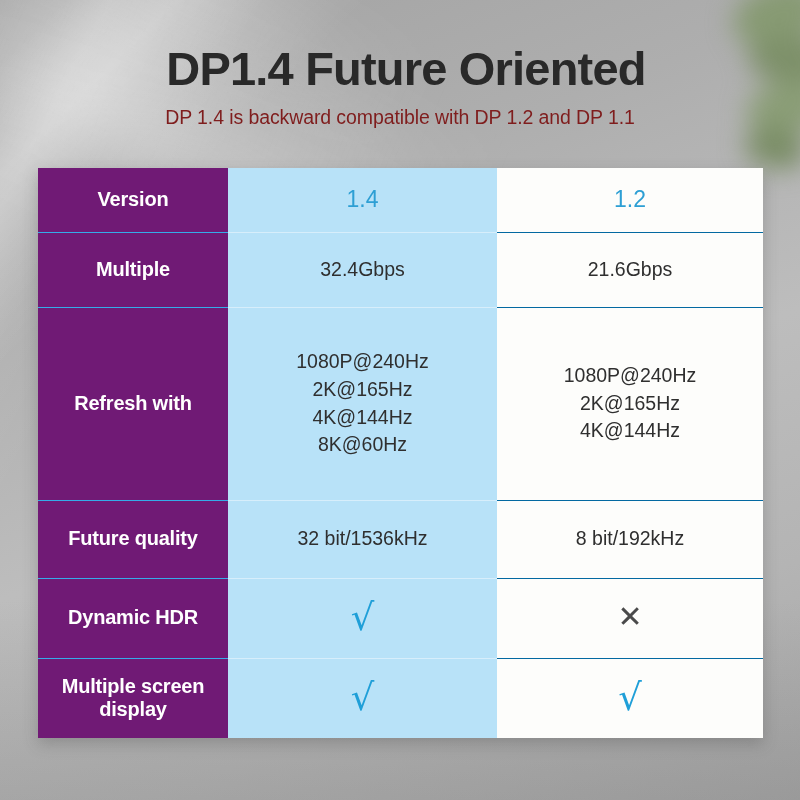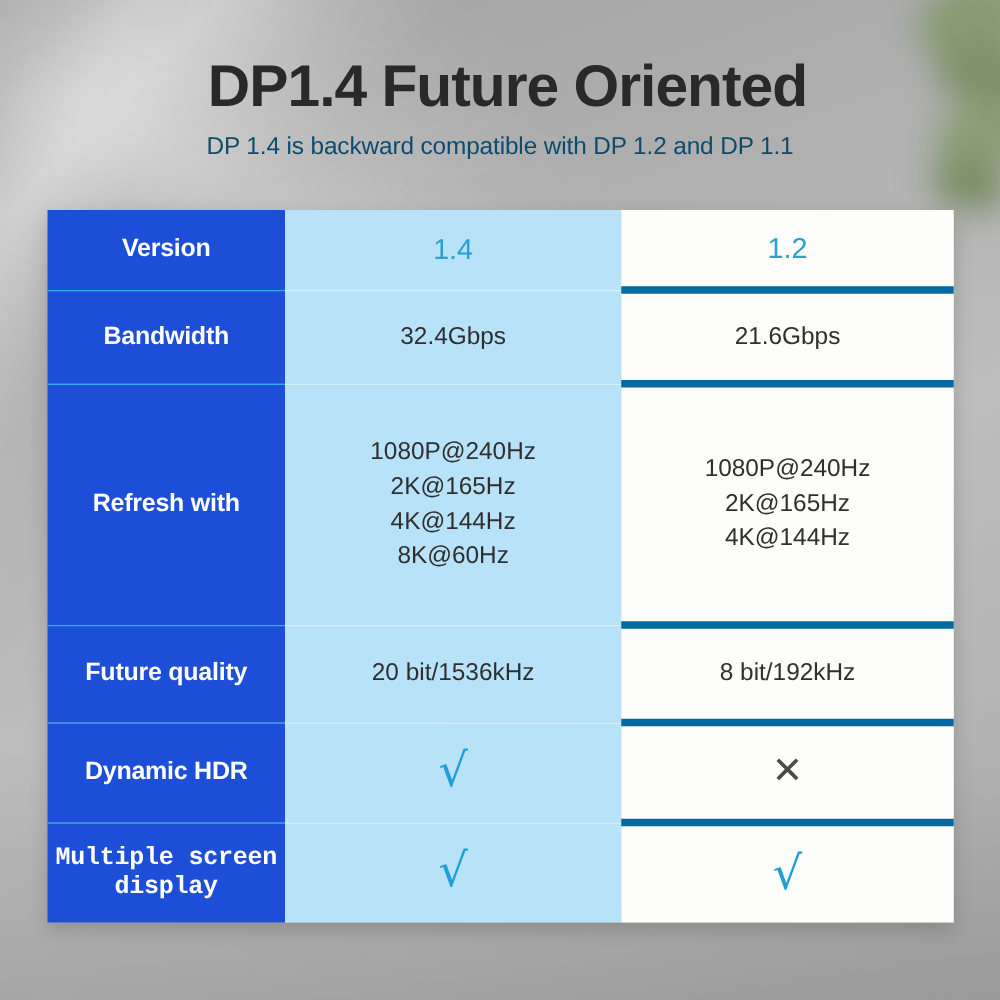--- a/index.html
+++ b/index.html
@@ -91,21 +91,21 @@
     font-size: 47px;
     font-weight: bold;
     color: #292929;
     letter-spacing: -0.8px;
     line-height: 1.05;
     margin-left: 12px;
   }
   #page-subtitle {
     margin-top: 13px;
     font-size: 19.5px;
-    color: #0c4a6e;
+    color: #7f1d1d;
     letter-spacing: -0.1px;
   }
 
   
   #spec-table {
     position: absolute;
     left: 38px; top: 168px;
     width: 725px;
     border-collapse: collapse;
     table-layout: fixed;
@@ -115,45 +115,45 @@
   #spec-table col.c-v14   { width: 269px; }
   #spec-table col.c-v12   { width: 266px; }
 
   #spec-table td {
     vertical-align: middle;
     text-align: center;
     padding: 0;
   }
 
   td.label-cell {
-    background: #1d4ed8;
+    background: #701a75;
     color: #ffffff;
     font-weight: bold;
     font-size: 20px;
     line-height: 1.18;
     letter-spacing: -0.2px;
     border-bottom: 1px solid #35ace9;
   }
-  tr:last-child td.label-cell { border-bottom: none; font-family: Liberation Mono, monospace; }
+  tr:last-child td.label-cell { border-bottom: none; }
 
   td.v14-cell {
     background: #b8e2f8;
     color: #2f2f2f;
     font-size: 19.5px;
     line-height: 1.42;
     border-bottom: 1px solid #d7eefb;
   }
   tr:last-child td.v14-cell { border-bottom: none; }
 
   td.v12-cell {
     background: #fdfdfb;
     color: #2f2f2f;
     font-size: 19.5px;
     line-height: 1.42;
-    border-bottom: 6px solid #0369a1;
+    border-bottom: 1px solid #0369a1;
   }
   tr:last-child td.v12-cell { border-bottom: none; }
 
   
   tr.version-row td.v14-cell,
   tr.version-row td.v12-cell {
     color: #2d9fd4;
     font-size: 23px;
   }
 
@@ -210,39 +210,39 @@
     <col class="c-v12">
   </colgroup>
   <tbody>
     <tr class="version-row">
       <td class="label-cell">Version</td>
       <td class="v14-cell">1.4</td>
       <td class="v12-cell">1.2</td>
     </tr>
 
     <tr class="bandwidth-row">
-      <td class="label-cell">Bandwidth</td>
+      <td class="label-cell">Multiple</td>
       <td class="v14-cell">32.4Gbps</td>
       <td class="v12-cell">21.6Gbps</td>
     </tr>
 
     <tr class="refresh-row">
       <td class="label-cell">Refresh with</td>
       <td class="v14-cell multiline">1080P@240Hz
 2K@165Hz
 4K@144Hz
 8K@60Hz</td>
       <td class="v12-cell multiline">1080P@240Hz
 2K@165Hz
 4K@144Hz</td>
     </tr>
 
     <tr class="audio-row">
       <td class="label-cell">Future quality</td>
-      <td class="v14-cell">20 bit/1536kHz</td>
+      <td class="v14-cell">32 bit/1536kHz</td>
       <td class="v12-cell">8 bit/192kHz</td>
     </tr>
 
     <tr class="hdr-row">
       <td class="label-cell">Dynamic HDR</td>
       <td class="v14-cell">
         <span class="mark-check">√</span>
       </td>
       <td class="v12-cell">
         <span class="mark-cross">✕</span>

